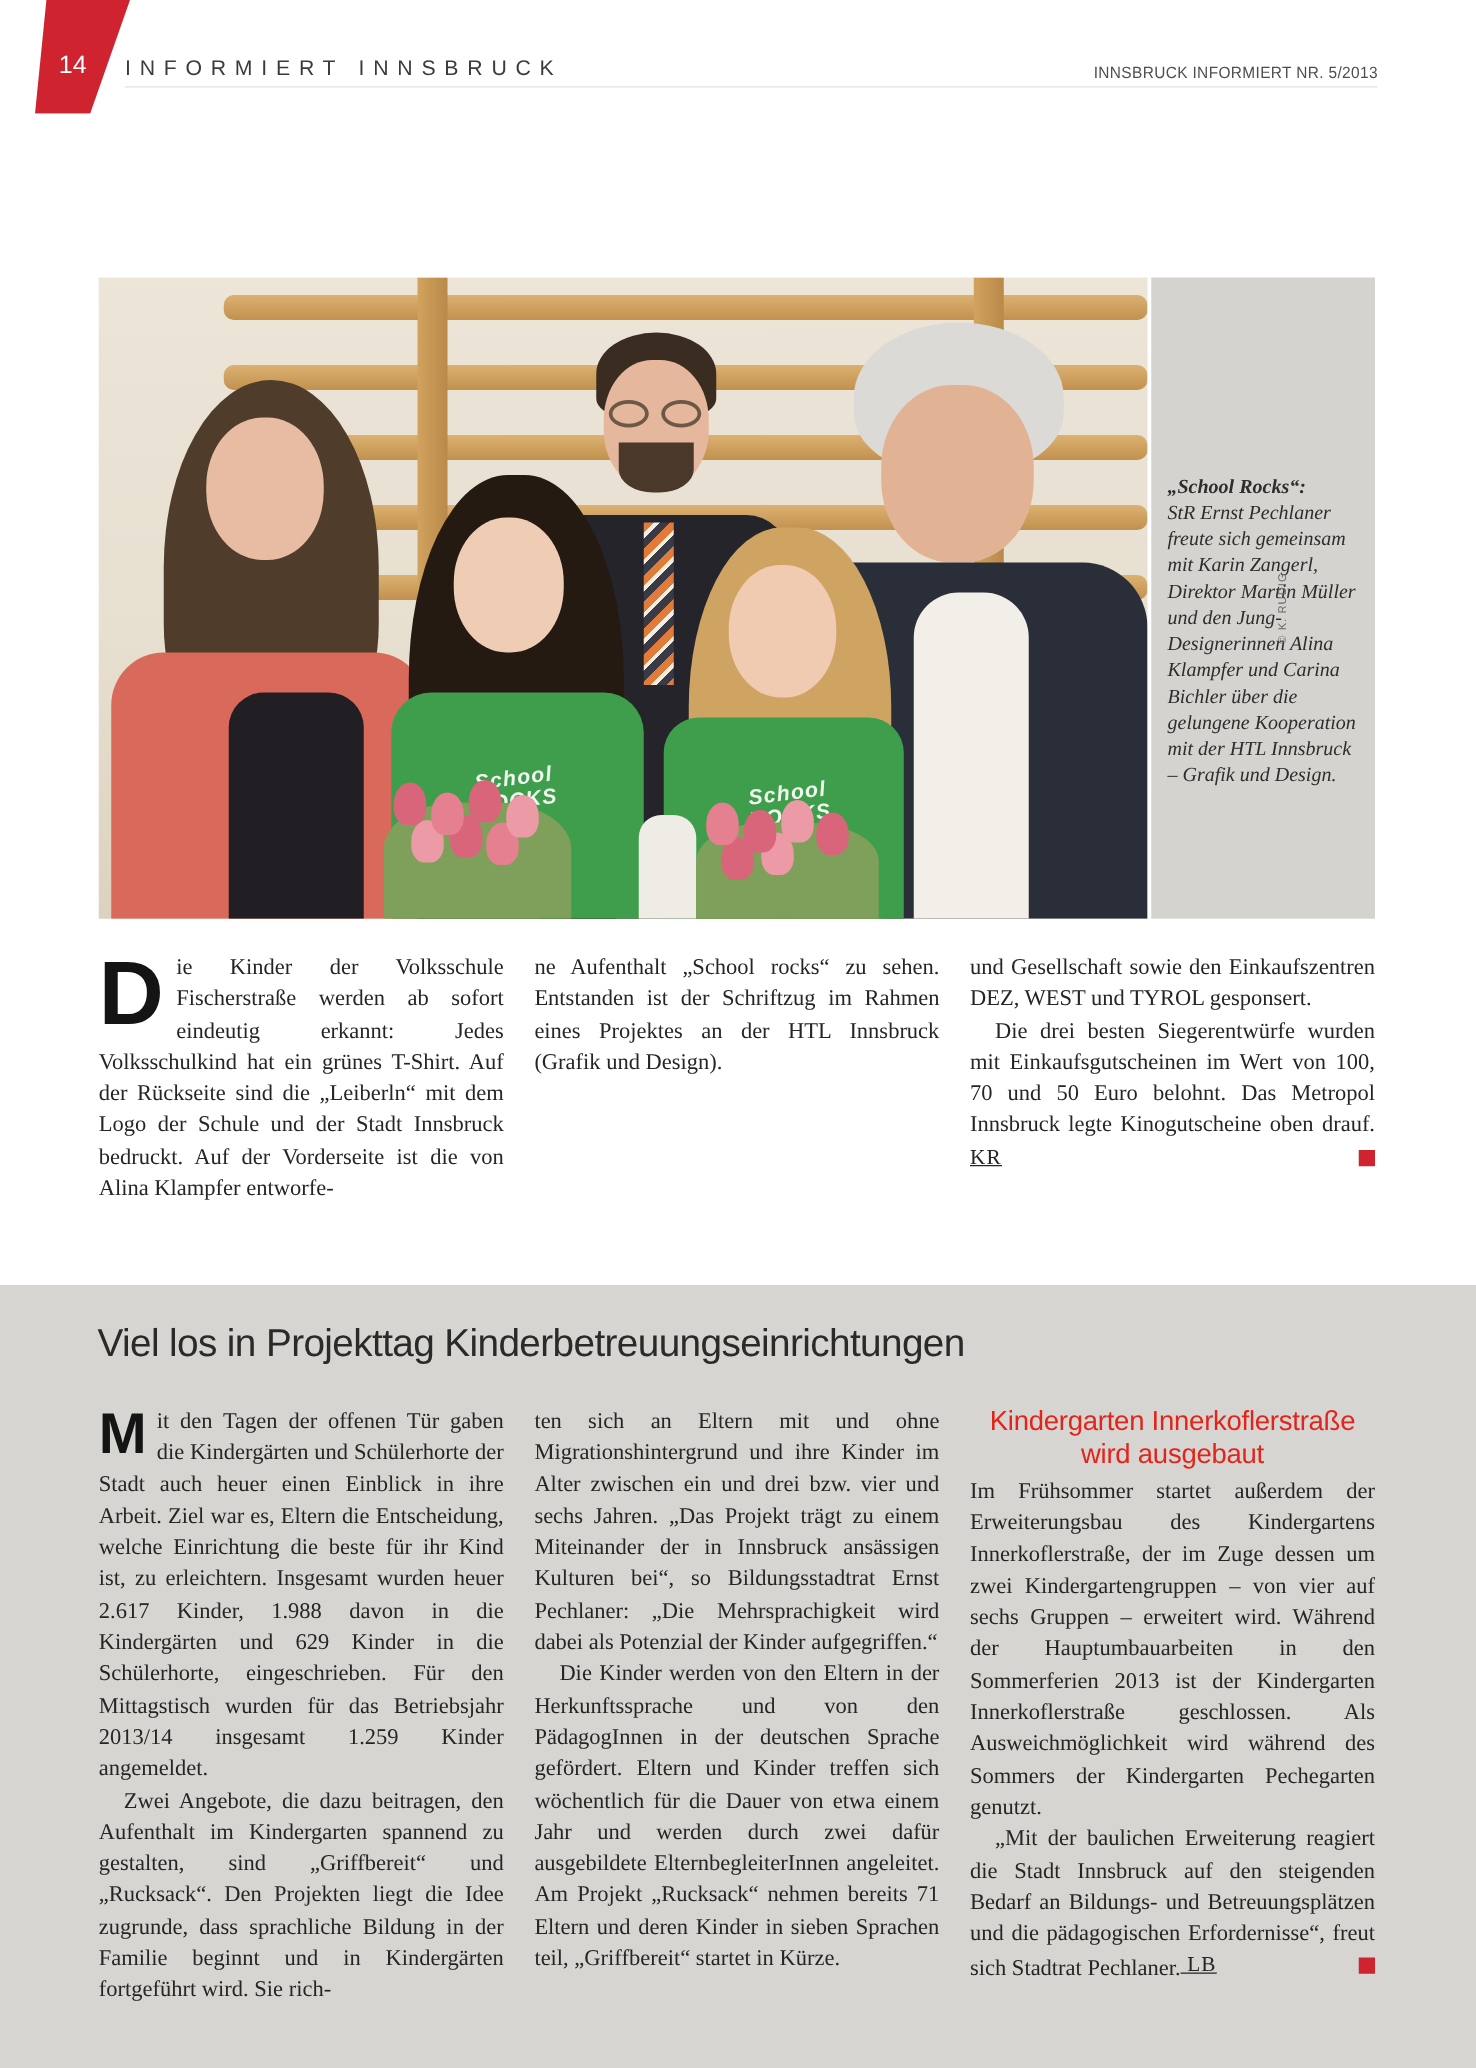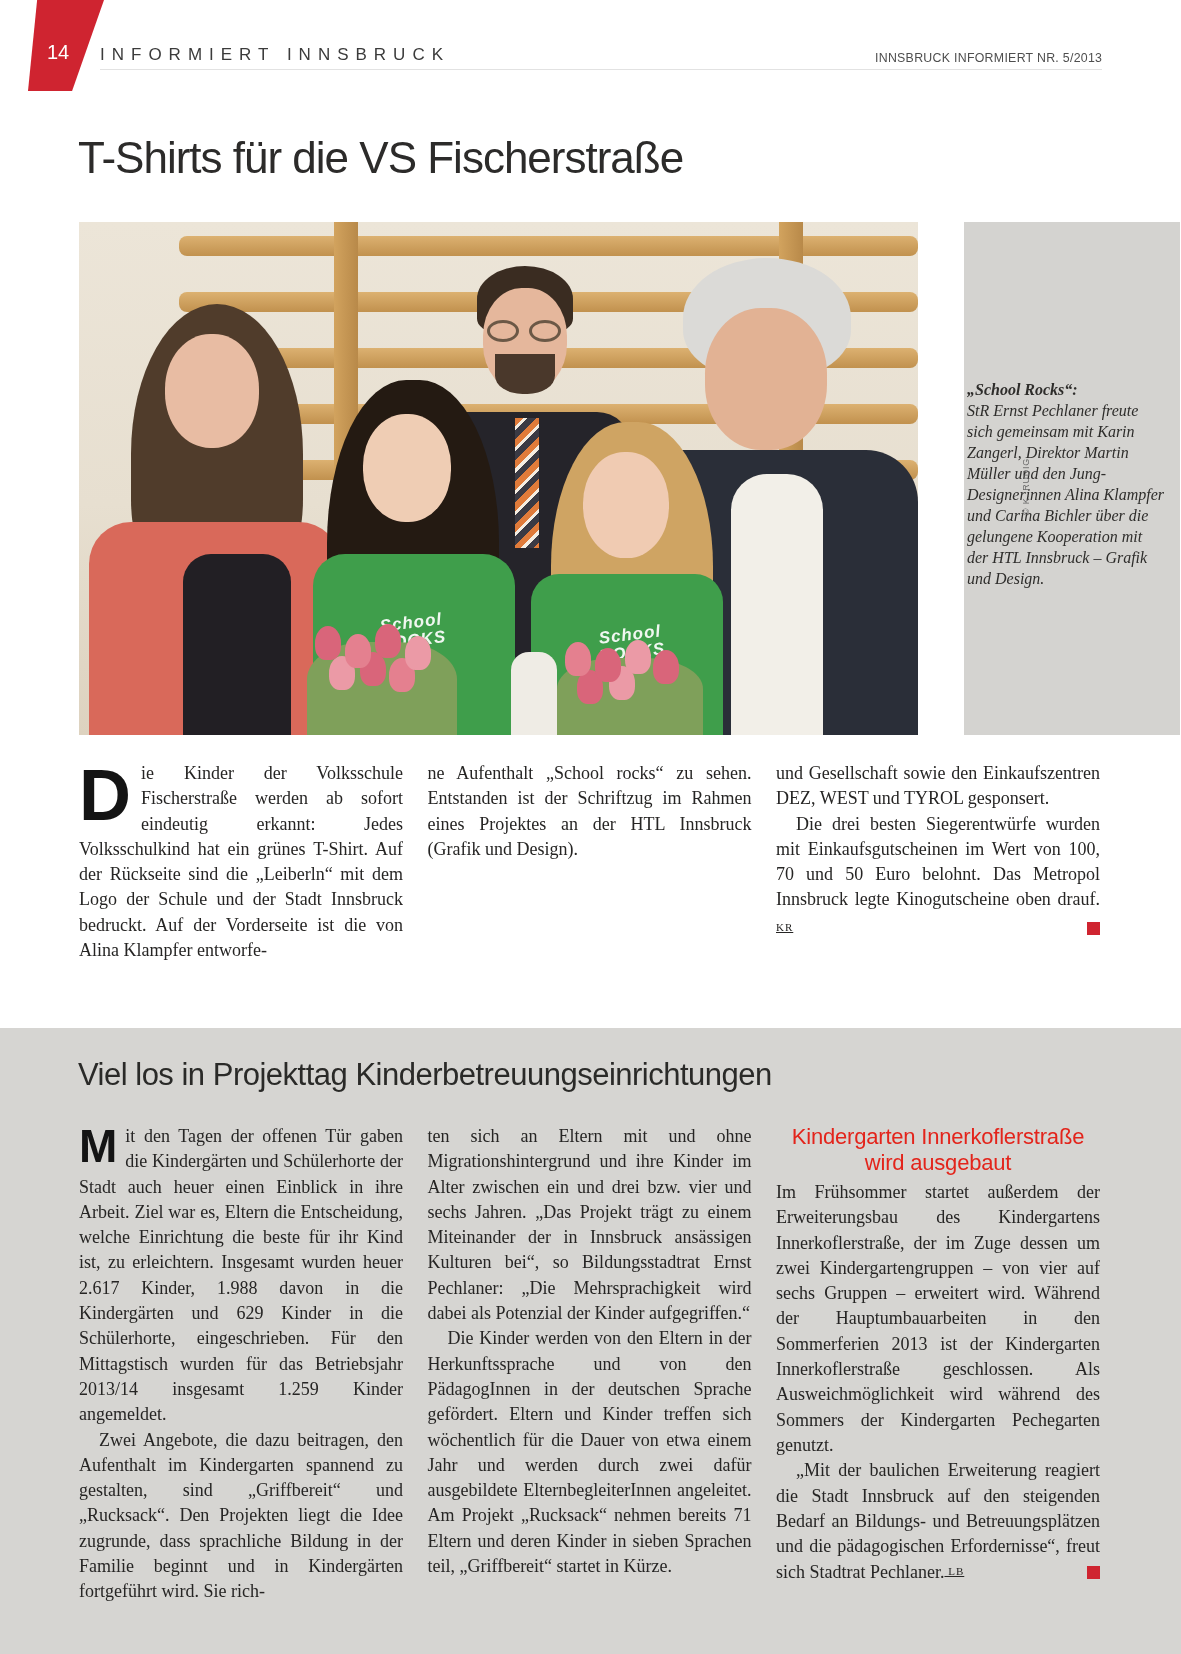--- a/index.html
+++ b/index.html
@@ -30,36 +30,36 @@
   .photo-wrap{position:absolute;left:79px;top:222px;width:1021px;height:513px;}
   .photo{position:absolute;left:0;top:0;width:839px;height:513px;overflow:hidden;
        background:linear-gradient(180deg,#ece5d8 0%,#e7dfd0 55%,#ddd2bf 100%);}
   .rail{position:absolute;left:100px;right:0;height:20px;border-radius:8px;
        background:linear-gradient(180deg,#dcb171,#c1914e);}
   .stile{position:absolute;top:0;width:24px;height:285px;
        background:linear-gradient(90deg,#d2a35e,#b88949);}
   .ph{position:absolute;}
   .shirt-print{position:absolute;color:#fff;opacity:.92;font:700 italic 17px/1.05 "Liberation Sans",sans-serif;
        text-align:center;transform:rotate(-7deg);letter-spacing:1px;}
-  .caption-box{position:absolute;left:842px;top:0;width:216px;height:513px;background:var(--captionbg);
-       box-sizing:border-box;padding:157px 14px 0 3px;font:italic 16px/21px "Liberation Serif",serif;color:#2e2d2b;margin-left:43px;}
+  .caption-box{position:absolute;left:842px;top:0;width:179px;height:513px;background:var(--captionbg);
+       box-sizing:border-box;padding:157px 14px 0 13px;font:italic 16px/21px "Liberation Serif",serif;color:#2e2d2b;}
   .caption-title{font-weight:700;}
   .credit{position:absolute;left:1022px;top:515px;transform:rotate(-90deg);transform-origin:0 0;
        font:400 9px/1 "Liberation Sans",sans-serif;letter-spacing:.8px;color:#6a6a6a;white-space:nowrap;}
 
   
   .cols{position:absolute;left:79px;width:1021px;display:flex;justify-content:space-between;}
   .cols1{top:761px;}
   .col{width:324px;font:400 18px/25.3px "Liberation Serif",serif;text-align:justify;color:var(--ink);}
   .col p{margin:0;}
   .col p.indent{text-indent:20px;}
   .dropcap{float:left;font-family:"Liberation Sans",sans-serif;font-weight:700;color:#141414;}
   .cols1 .dropcap{font-size:72px;line-height:61px;margin:4px 10px 0 0;}
   .cols2 .dropcap{font-size:46px;line-height:39px;margin:3px 8px 0 0;}
-  .sig{font-size:11px;letter-spacing:1px;vertical-align:3px;text-decoration:underline;}
+  .sig{font-size:17px;letter-spacing:1px;vertical-align:3px;text-decoration:underline;}
   .endmark{float:right;width:13px;height:13px;background:var(--red);margin-top:7px;}
 
   
   .band{position:absolute;left:0;top:1028px;width:1181px;height:626px;background:var(--band);}
   .title2{position:absolute;left:78px;top:1058px;font:400 31px/1.1 "Liberation Sans",sans-serif;
        letter-spacing:-.5px;color:#2a2a28;white-space:nowrap;}
   .cols2{top:1124px;}
   .col-subhead{font:400 22px/26px "Liberation Sans",sans-serif;color:var(--subred);
        letter-spacing:-.2px;text-align:center;margin:0 0 4px 0;}
 </style>
@@ -68,21 +68,20 @@
 
 <div class="page">
 
   <div class="tab">
     <span class="pnum">14</span>
   </div>
   <div class="sect-label">INFORMIERT INNSBRUCK</div>
   <div class="issue">INNSBRUCK INFORMIERT NR. 5/2013</div>
   <div class="header-rule"></div>
 
-  <h1 class="title1" style="margin:0">T-Shirts für die VS Fischerstraße</h1>
 
   <div class="photo-wrap">
     <div class="photo">
 
       <div class="rail" style="top:14px"></div>
       <div class="rail" style="top:70px"></div>
       <div class="rail" style="top:126px"></div>
       <div class="rail" style="top:182px"></div>
       <div class="rail" style="top:238px"></div>
       <div class="stile" style="left:255px"></div>

